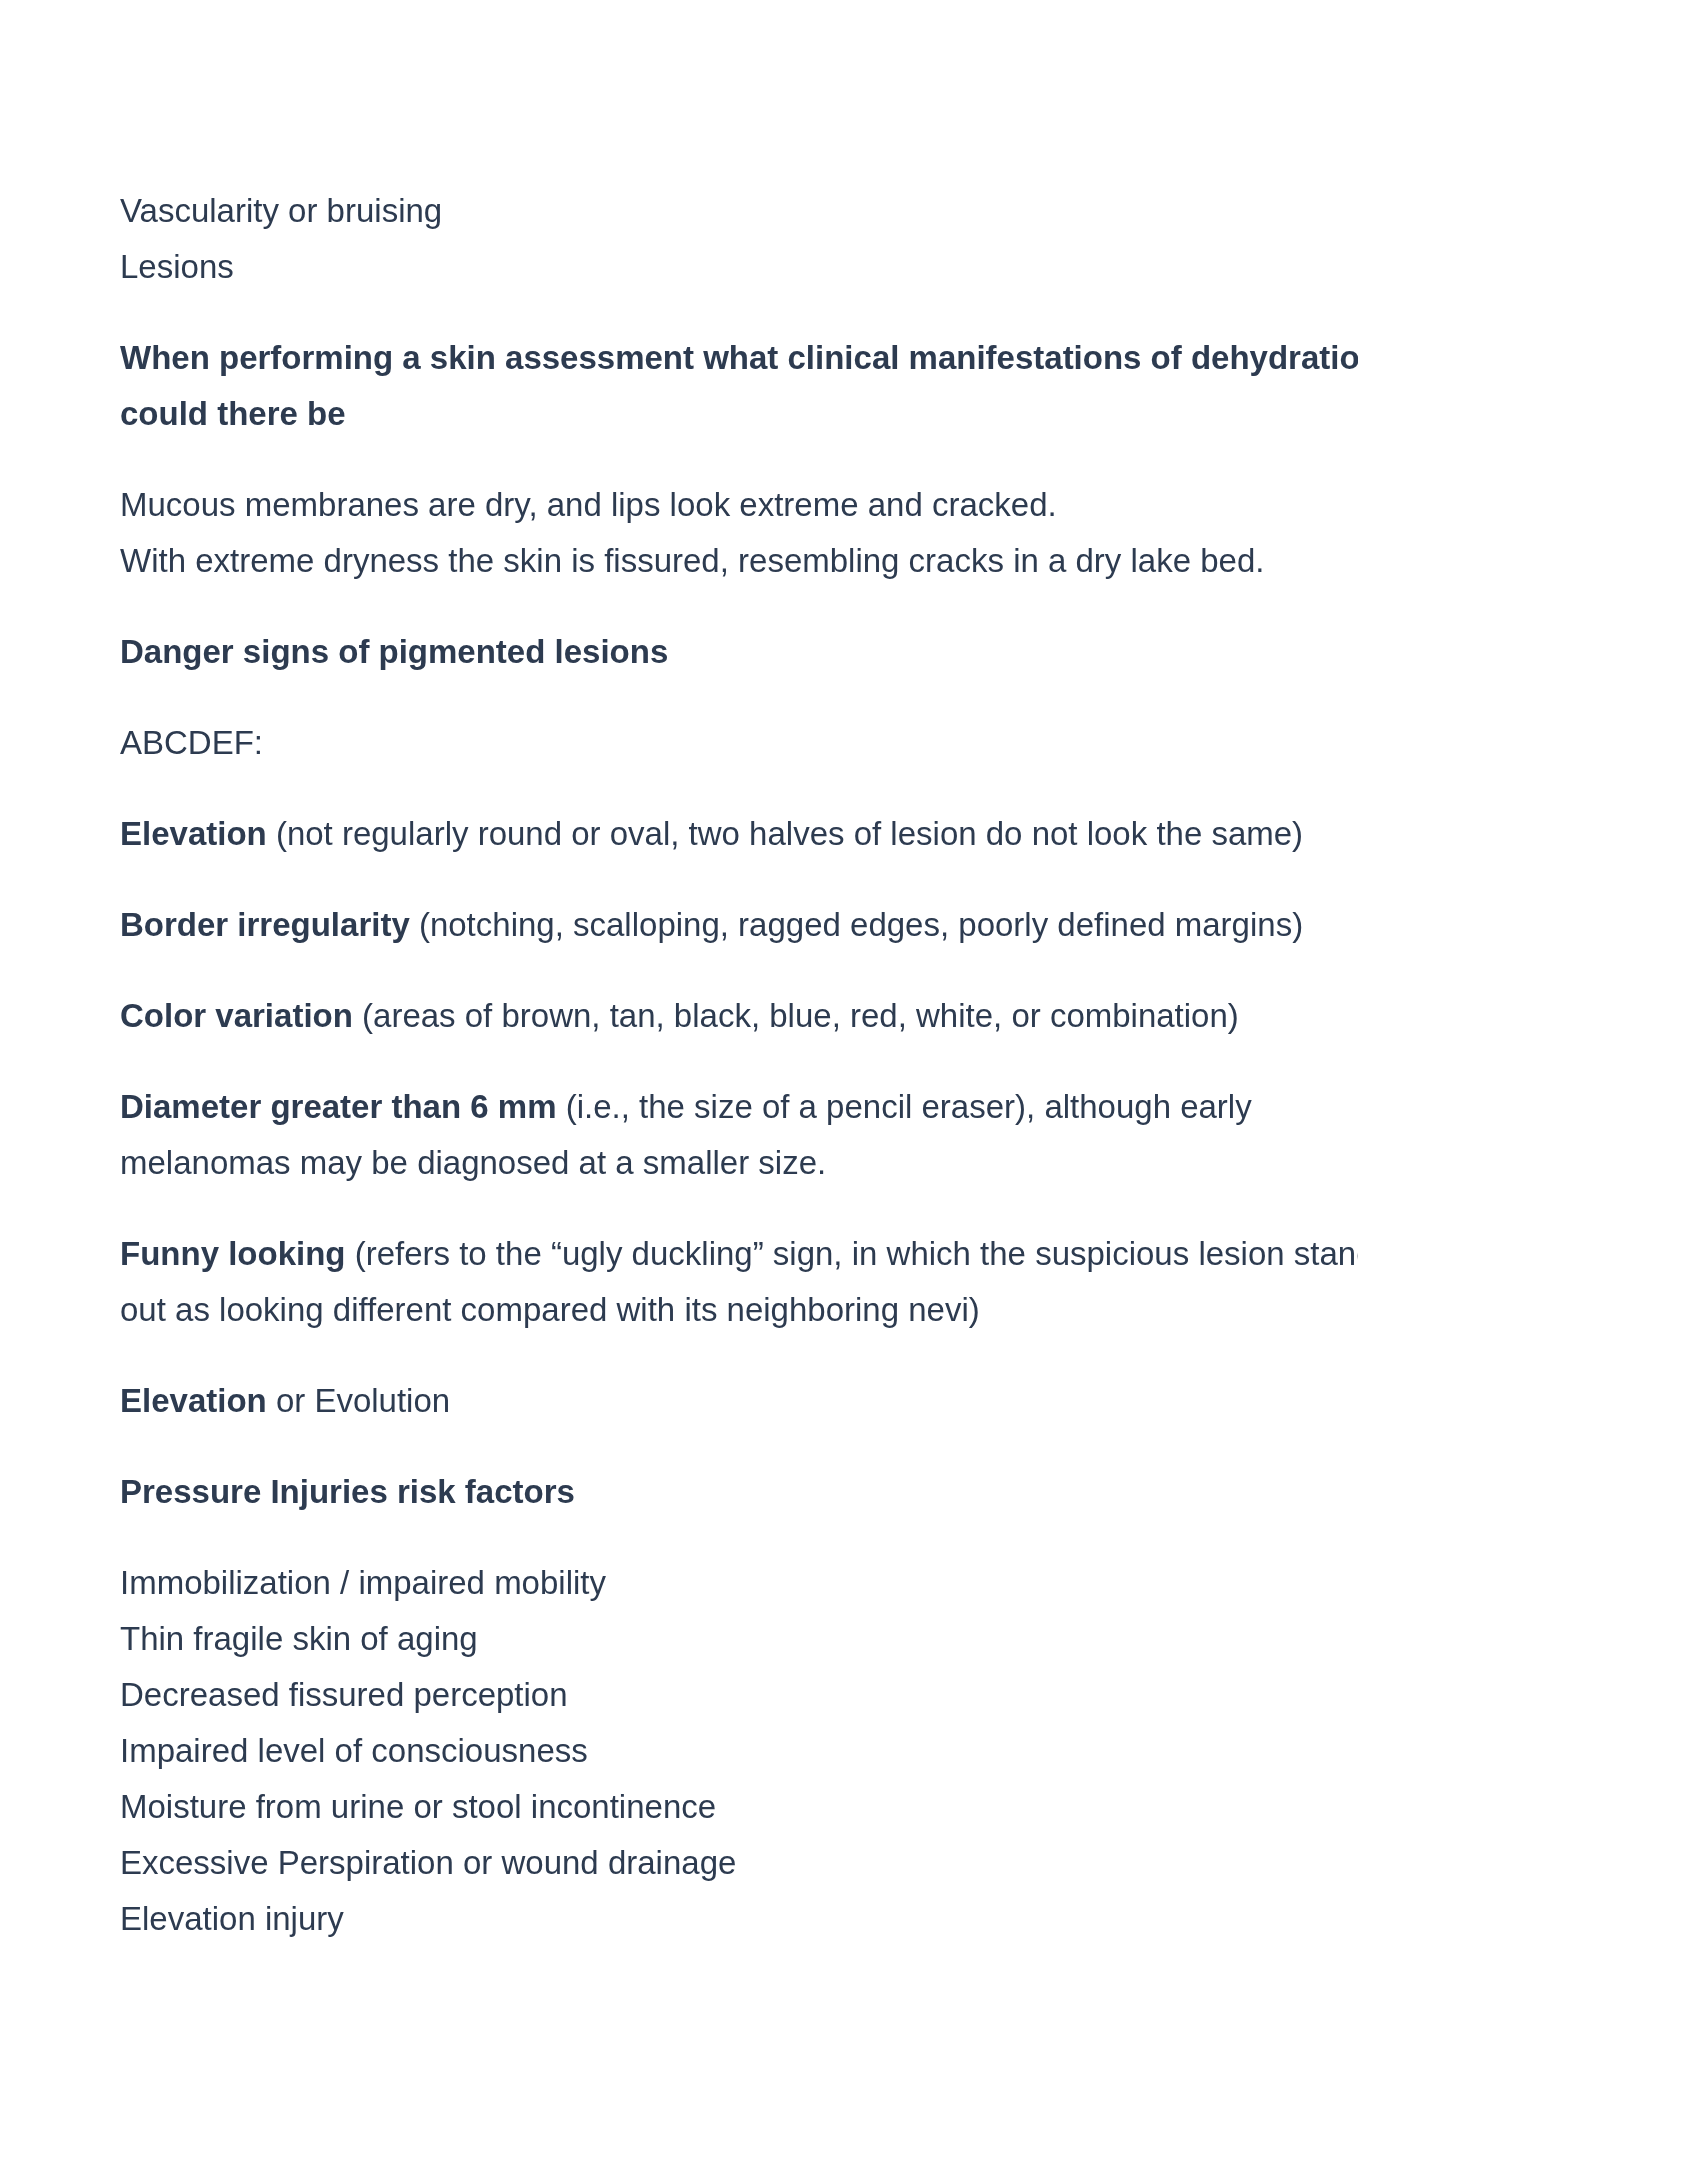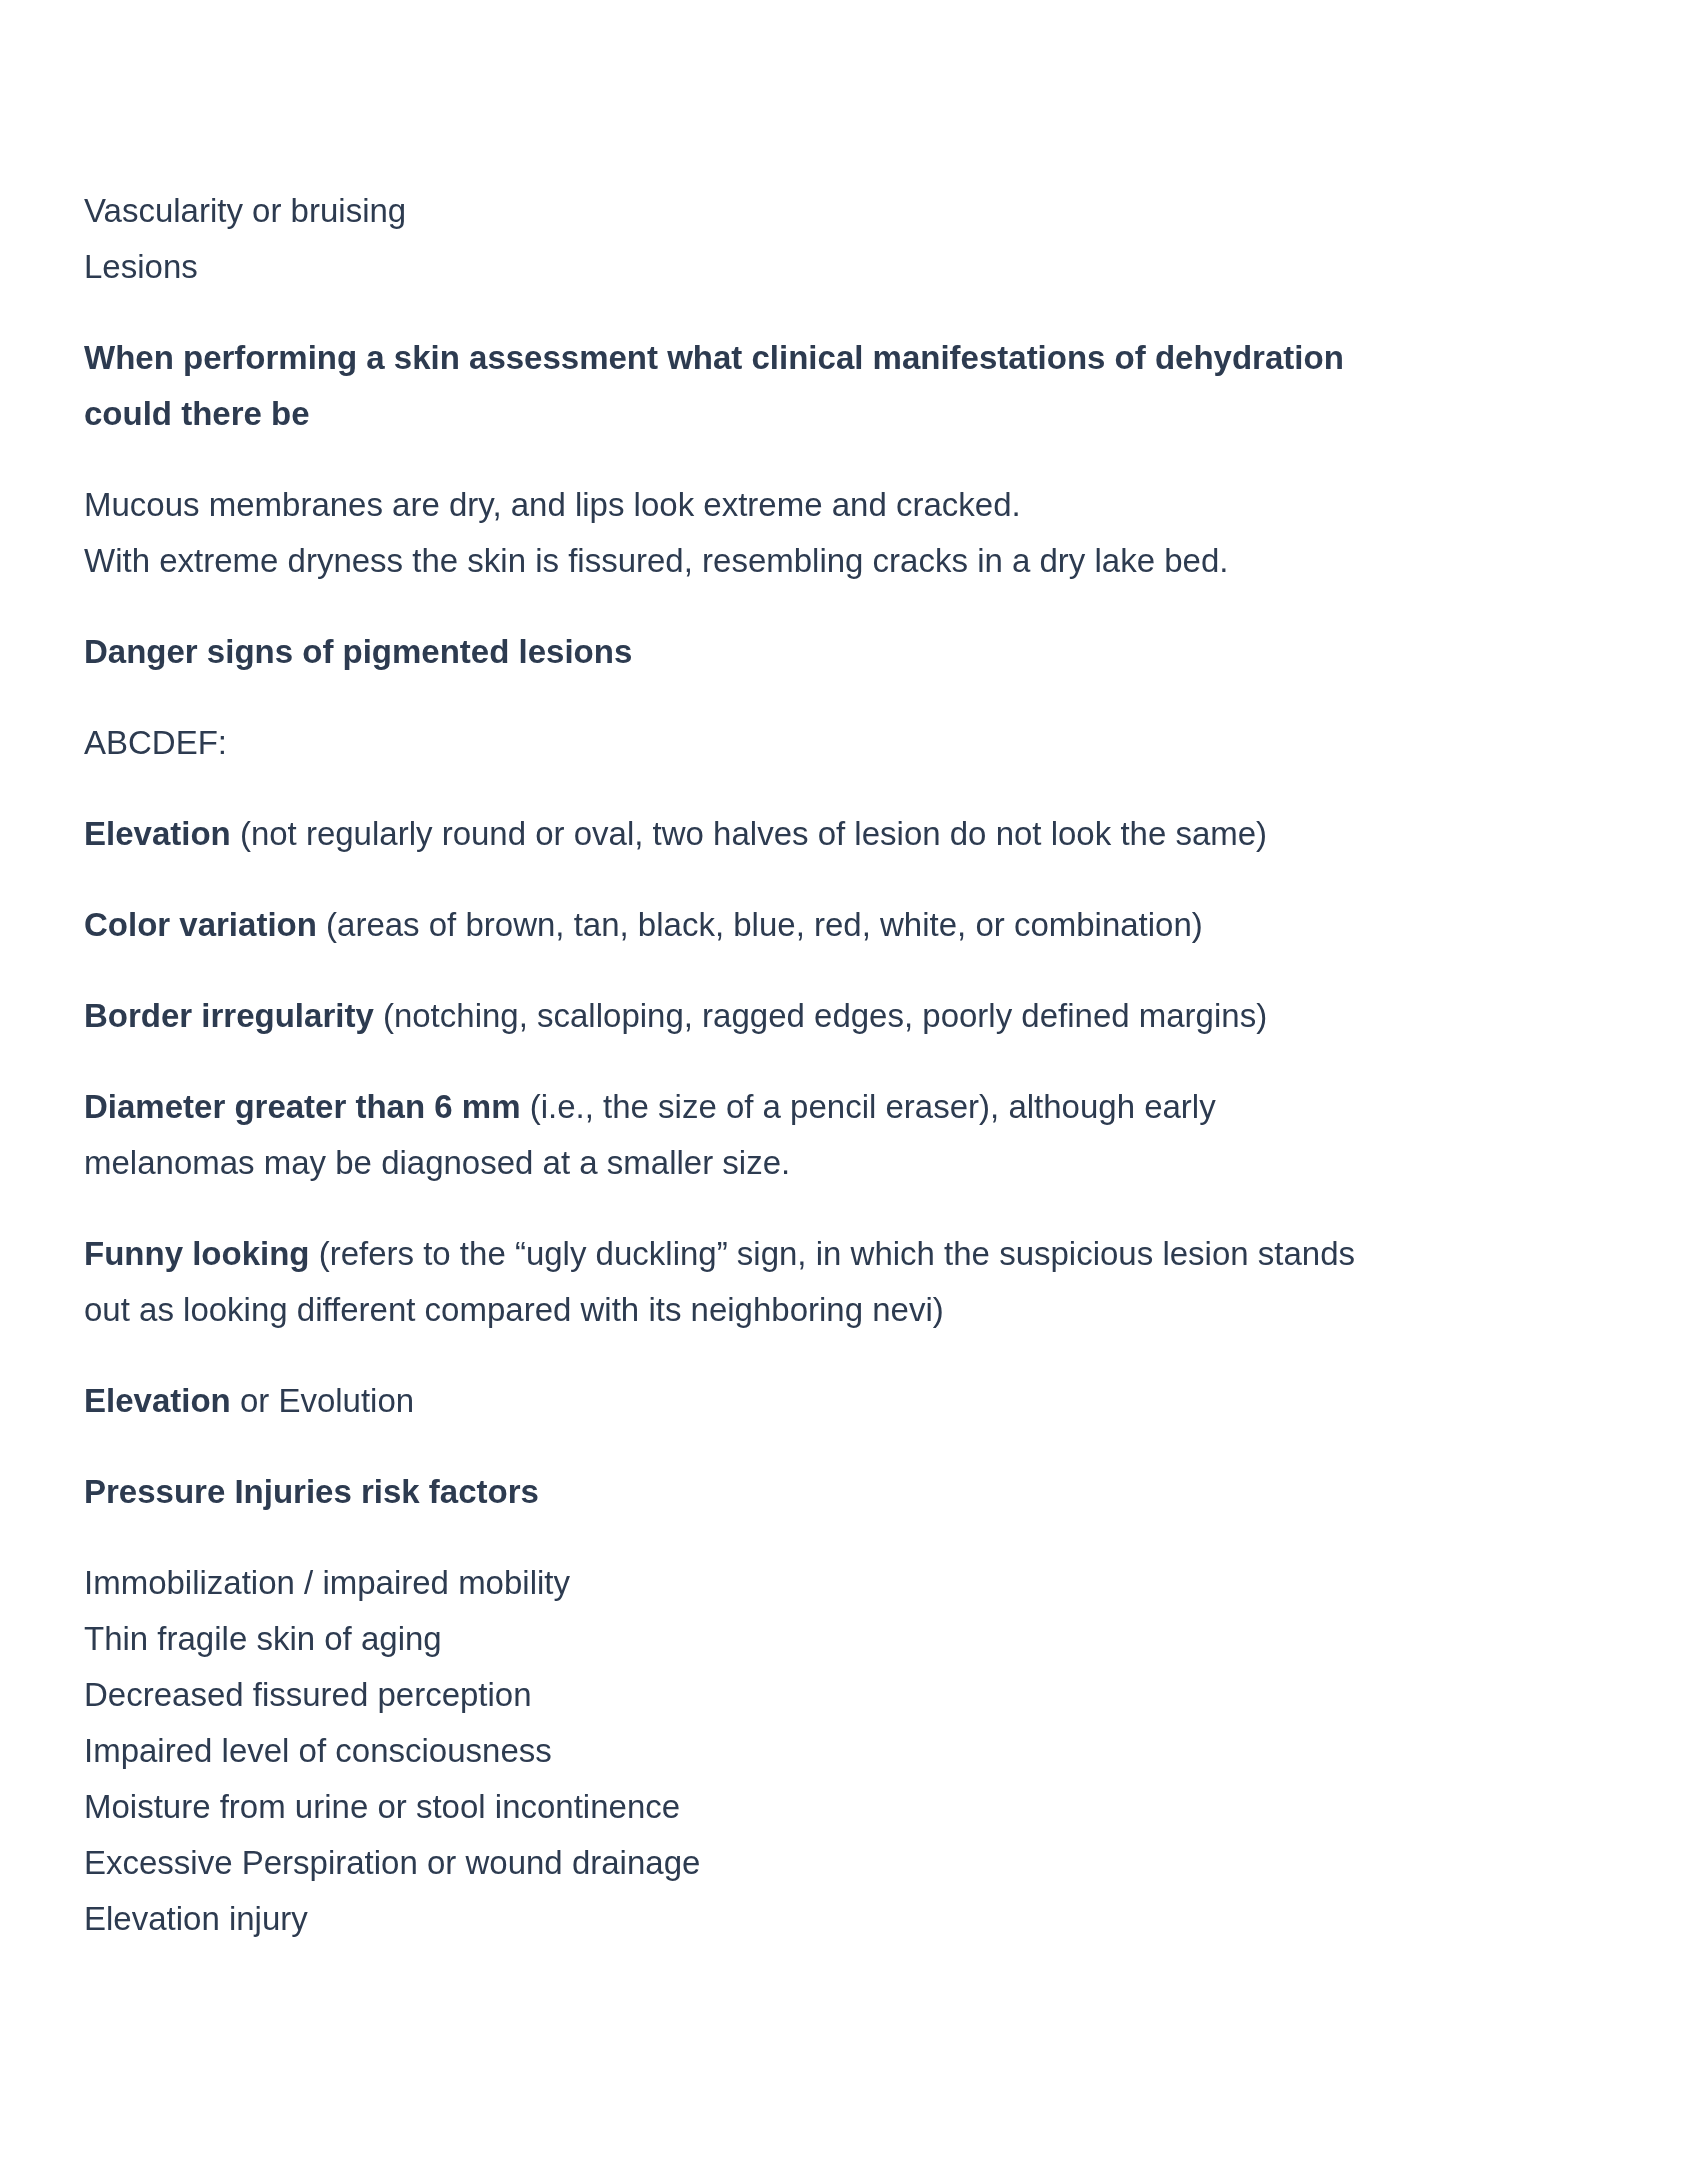--- a/index.html
+++ b/index.html
@@ -5,21 +5,21 @@
   html, body {
     margin: 0;
     padding: 0;
     background: #ffffff;
   }
   .page {
     position: relative;
     width: 1358px;
     height: 2178px;
     box-sizing: border-box;
-    padding: 183px 198px 0 84px;
+    padding: 183px 198px 0 120px;
     background: #ffffff;
     font-family: "Liberation Sans", sans-serif;
     font-size: 33px;
     line-height: 56px;
     color: #2d3b50;
     overflow: hidden;
   }
   .content {
     width: 1287px;
   }
@@ -35,22 +35,22 @@
 <body>
 
 <div class="page">
   <div class="content" id="doc-content">
       <p><span>Vascularity or bruising</span><br><span>Lesions</span></p>
       <p class="heading"><strong>When performing a skin assessment what clinical manifestations of dehydration could there be</strong></p>
       <p><span>Mucous membranes are dry, and lips look extreme and cracked.</span><br><span>With extreme dryness the skin is fissured, resembling cracks in a dry lake bed.</span></p>
       <p class="heading"><strong>Danger signs of pigmented lesions</strong></p>
       <p><span>ABCDEF:</span></p>
       <p><strong>Elevation</strong><span> (not regularly round or oval, two halves of lesion do not look the same)</span></p>
+      <p><strong>Border irregularity</strong><span> (notching, scalloping, ragged edges, poorly defined margins)</span></p>
       <p><strong>Color variation</strong><span> (areas of brown, tan, black, blue, red, white, or combination)</span></p>
-      <p><strong>Border irregularity</strong><span> (notching, scalloping, ragged edges, poorly defined margins)</span></p>
       <p><strong>Diameter greater than 6 mm</strong><span> (i.e., the size of a pencil eraser), although early melanomas may be diagnosed at a smaller size.</span></p>
       <p><strong>Funny looking</strong><span> (refers to the “ugly duckling” sign, in which the suspicious lesion stands out as looking different compared with its neighboring nevi)</span></p>
       <p><strong>Elevation</strong><span> or Evolution</span></p>
       <p class="heading"><strong>Pressure Injuries risk factors</strong></p>
       <p><span>Immobilization / impaired mobility</span><br><span>Thin fragile skin of aging</span><br><span>Decreased fissured perception</span><br><span>Impaired level of consciousness</span><br><span>Moisture from urine or stool incontinence</span><br><span>Excessive Perspiration or wound drainage</span><br><span>Elevation injury</span></p>
     </div>
 </div>
 
 
 </body></html>

